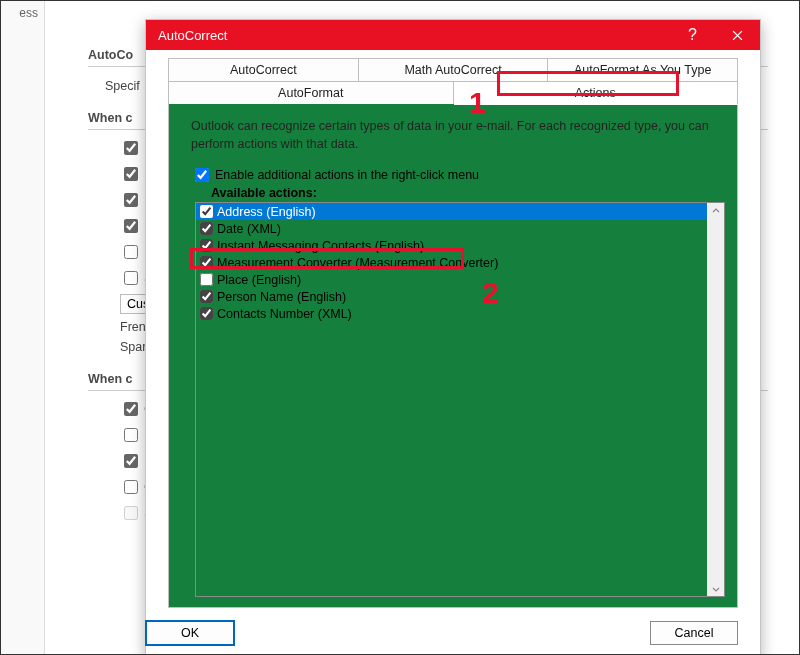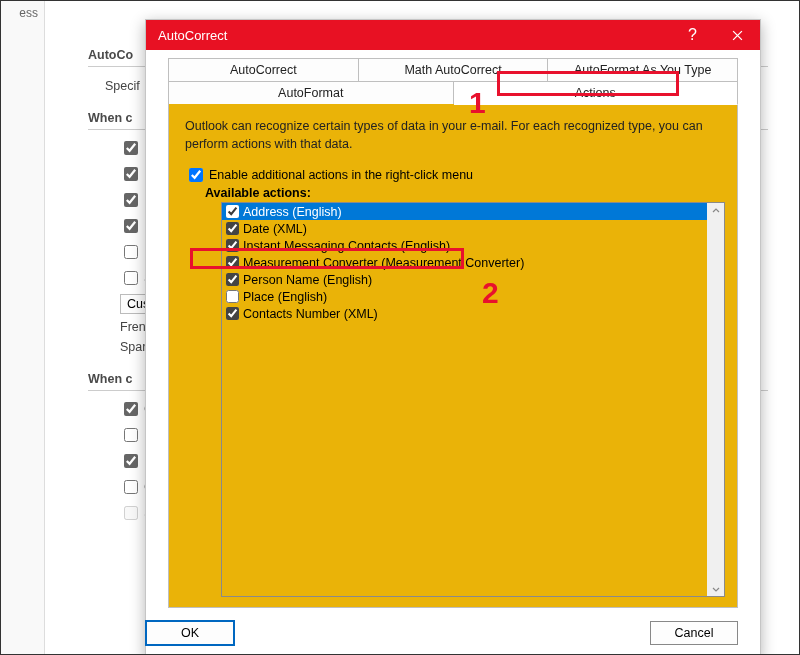--- a/index.html
+++ b/index.html
@@ -142,24 +142,24 @@
   .tab.active {
     background: #fff;
     border-bottom: 1px solid #fff;
     position: relative;
     z-index: 2;
   }
   .tab-border-wrap {
     border: 1px solid #bfbfbf;
     border-top: none;
     flex: 1;
-    padding: 14px 12px 10px 16px;
+    padding: 14px 12px 10px 22px;
     display: flex;
     flex-direction: column;
-    background:#eab308;
+    background:#15803d;
     position: relative;
     top:-1px;
   }
 
   .desc-text {
     color: #222;
     line-height: 1.4;
     margin-bottom: 12px;
   }
 
@@ -173,21 +173,21 @@
     margin-right: 6px;
   }
 
   .avail-label {
     margin-left: 20px;
     margin-bottom: 2px;
     font-weight: bold;
   }
 
   .listbox {
-    margin-left: 36px;
+    margin-left: 4px;
     border: 1px solid #8a8a8a;
     flex: 1;
     position: relative;
     overflow: hidden;
   }
   .listbox-inner {
     position: absolute;
     inset: 0 17px 0 0;
   }
   .li-row {
@@ -404,26 +404,26 @@
             </div>
             <div class="li-row">
               <input type="checkbox" checked="" style="">
               <span>Instant Messaging Contacts (English)</span>
             </div>
             <div class="li-row">
               <input type="checkbox" checked="" style="">
               <span>Measurement Converter (Measurement Converter)</span>
             </div>
             <div class="li-row">
-              <input type="checkbox" checked="" style="">
-              <span>Person Name (English)</span>
-            </div>
-            <div class="li-row">
               <input type="checkbox" style="">
               <span>Place (English)</span>
+            </div>
+            <div class="li-row">
+              <input type="checkbox" checked="" style="">
+              <span>Person Name (English)</span>
             </div>
             <div class="li-row">
               <input type="checkbox" checked="" style="">
               <span>Contacts Number (XML)</span>
             </div>
           </div>
         <div class="vscroll">
           <div class="up">
             <svg viewBox="0 0 8 8">
                 <path d="M1 5 L4 2 L7 5" stroke="#888" fill="none" stroke-width="1.2"></path>

